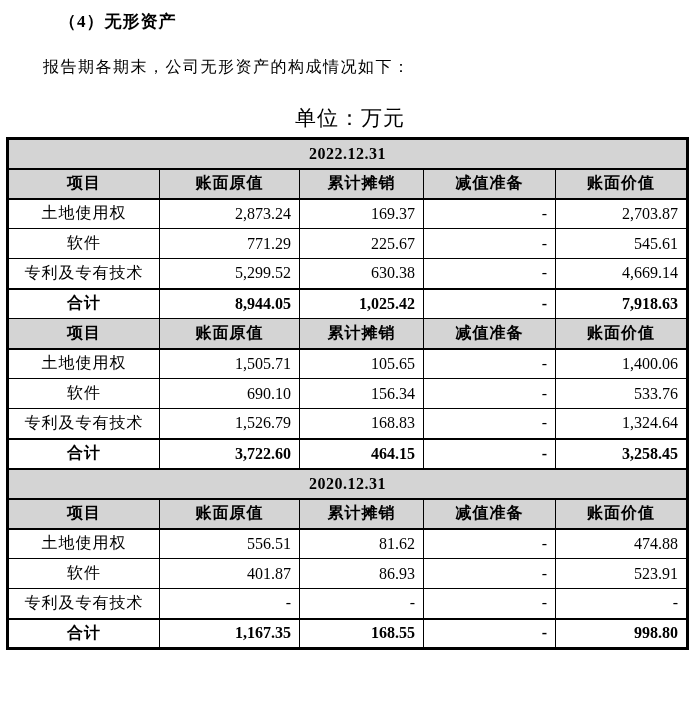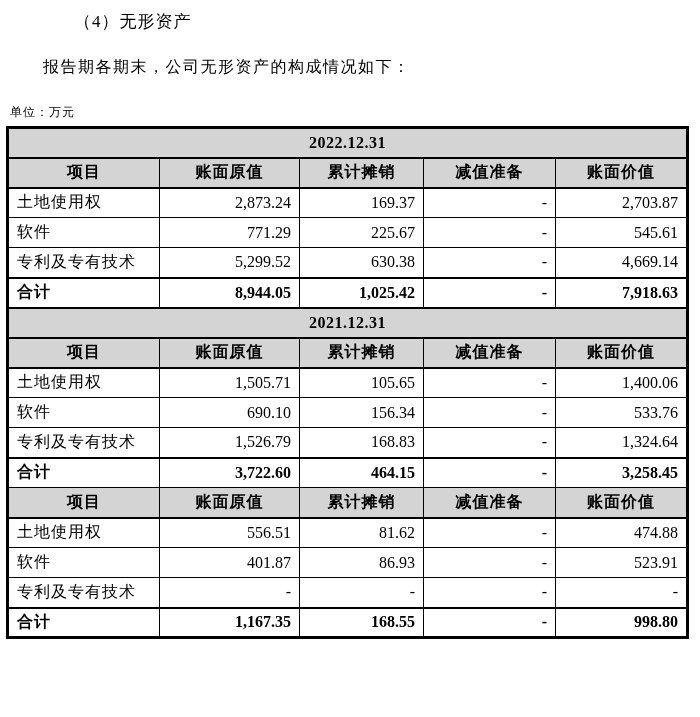--- a/index.html
+++ b/index.html
@@ -12,35 +12,35 @@
   html, body {
     margin: 0;
     padding: 0;
     width: 700px;
     height: 717px;
     background: var(--background);
     color: var(--text);
     font-family: "Liberation Serif", "DejaVu Serif", serif;
   }
   .heading {
-    margin: 10px 0 0 74px;
+    margin: 10px 0 0 59px;
     font-size: 17px;
-    font-weight: normal;
+    font-weight: bold;
     letter-spacing: 1px;
   }
   .intro {
     margin: 24px 0 13px 43px;
     font-size: 16px;
     letter-spacing: 1.5px;
   }
   .unit-label {
     width: 680px;
     margin: 26px 0 5px 10px;
-    text-align: left;
-    font-size: 12px;
+    text-align: center;
+    font-size: 21px;
     letter-spacing: 1px;
   }
   table.assets {
     margin-left: 6px;
     width: 680px;
     table-layout: fixed;
     border-collapse: collapse;
     border: 3px solid var(--border);
   }
   col.c1 { width: 152px; }
@@ -63,21 +63,21 @@
     border-top: 2.5px solid var(--border);
     border-bottom: 2.5px solid var(--border);
     letter-spacing: 0.5px;
   }
   tr.head-row th {
     background: var(--header-bg);
     font-weight: bold;
     border-bottom: 2.5px solid var(--border);
     letter-spacing: 1px;
   }
-  td.item { text-align: left; letter-spacing: 1px; }
+  td.item { text-align: center; letter-spacing: 1px; }
   td.num  { text-align: right; }
   tr.total-row td {
     font-weight: bold;
     border-top: 2px solid var(--border);
   }
 </style>
 </head>
 <body>
 
 <div class="heading">（4）无形资产</div>
@@ -128,23 +128,20 @@
     <tr class="total-row">
       <td class="item">合计</td>
       <td class="num">8,944.05</td>
       <td class="num">1,025.42</td>
       <td class="num">-</td>
       <td class="num">7,918.63</td>
     </tr>
   </tbody>
 
   <tbody>
-    <tr class="year-row">
-      <td colspan="5">2021.12.31</td>
-    </tr>
     <tr class="head-row">
       <th>项目</th>
       <th>账面原值</th>
       <th>累计摊销</th>
       <th>减值准备</th>
       <th>账面价值</th>
     </tr>
     <tr class="data-row">
       <td class="item">土地使用权</td>
       <td class="num">1,505.71</td>
@@ -169,20 +166,23 @@
     <tr class="total-row">
       <td class="item">合计</td>
       <td class="num">3,722.60</td>
       <td class="num">464.15</td>
       <td class="num">-</td>
       <td class="num">3,258.45</td>
     </tr>
   </tbody>
 
   <tbody>
+    <tr class="year-row">
+      <td colspan="5">2020.12.31</td>
+    </tr>
     <tr class="head-row">
       <th>项目</th>
       <th>账面原值</th>
       <th>累计摊销</th>
       <th>减值准备</th>
       <th>账面价值</th>
     </tr>
     <tr class="data-row">
       <td class="item">土地使用权</td>
       <td class="num">556.51</td>

